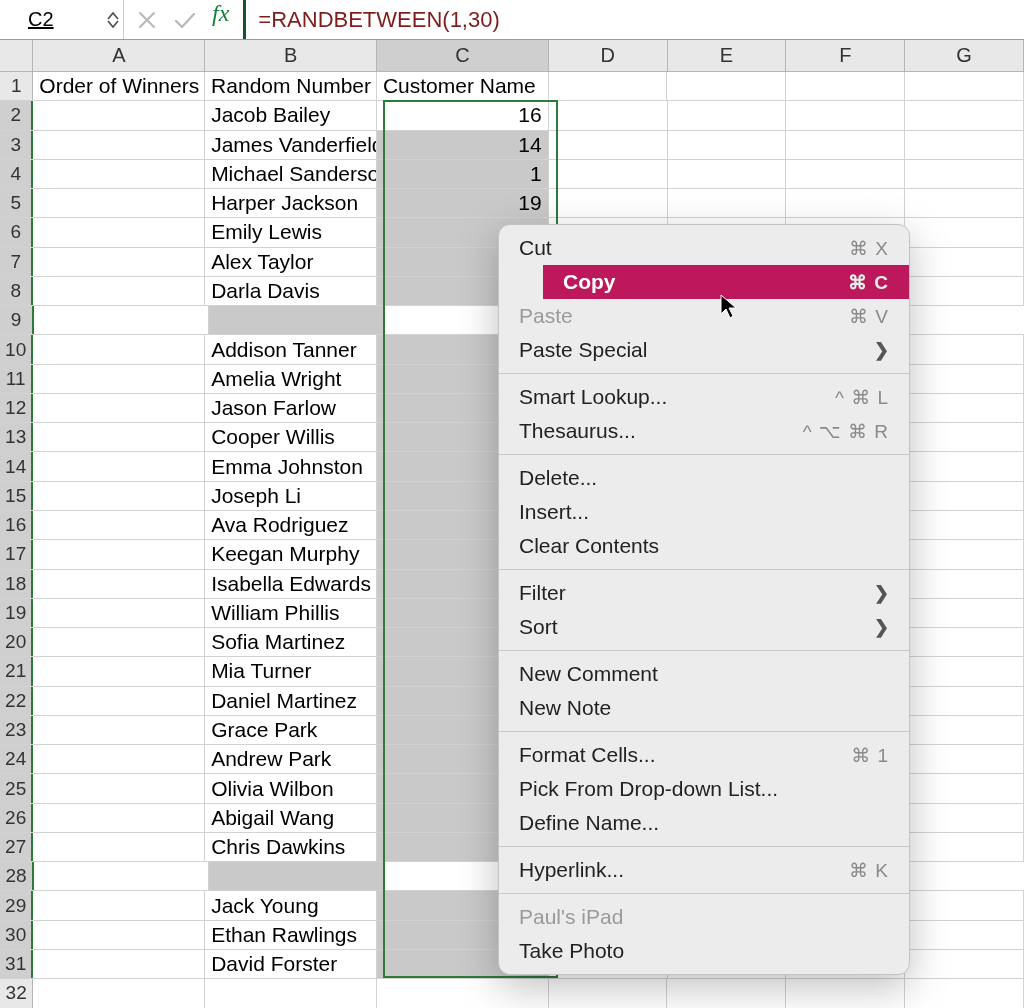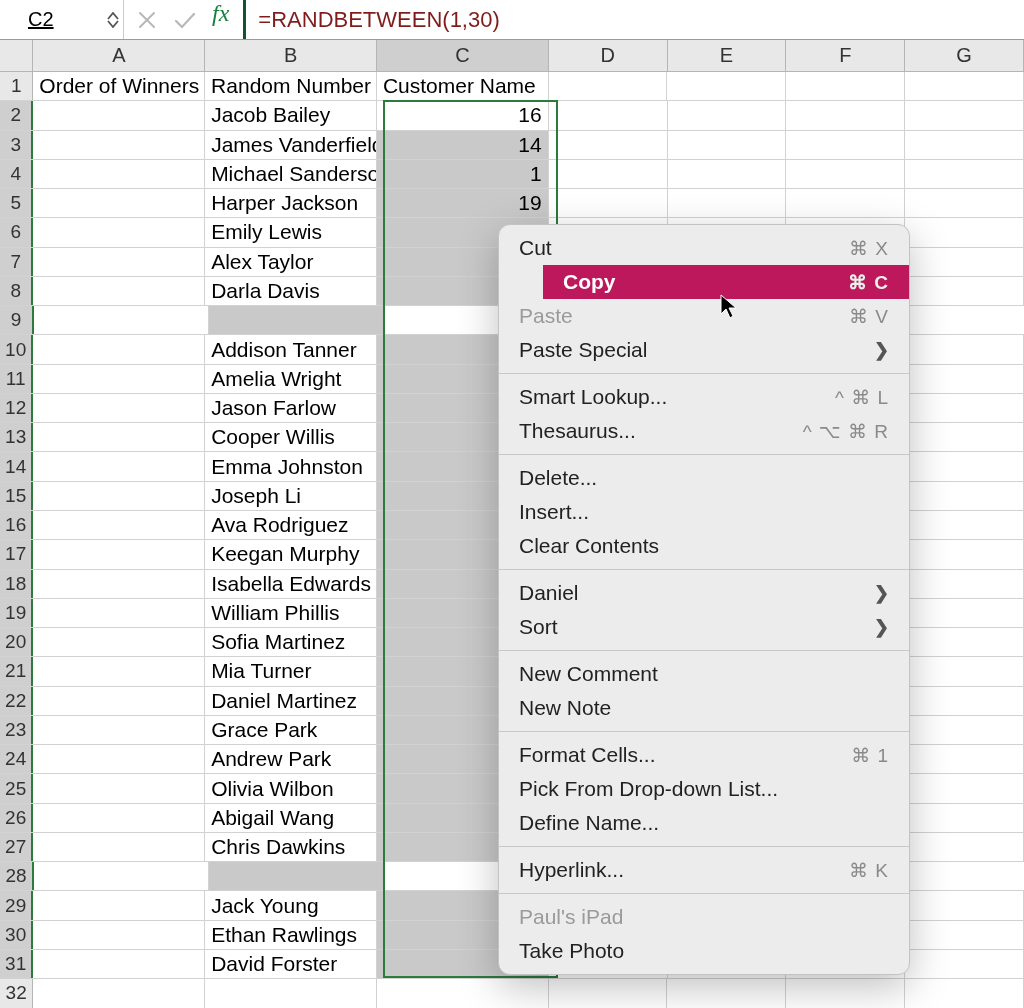--- a/index.html
+++ b/index.html
@@ -599,21 +599,21 @@
       <span>Delete...</span>
     </div>
     <div class="menu-item">
       <span>Insert...</span>
     </div>
     <div class="menu-item">
       <span>Clear Contents</span>
     </div>
     <div class="menu-sep"></div>
     <div class="menu-item">
-      <span>Daniel</span>
+      <span>Filter</span>
       <span class="menu-chev">❯</span>
     </div>
     <div class="menu-item">
       <span>Sort</span>
       <span class="menu-chev">❯</span>
     </div>
     <div class="menu-sep"></div>
     <div class="menu-item">
       <span>New Comment</span>
     </div>

